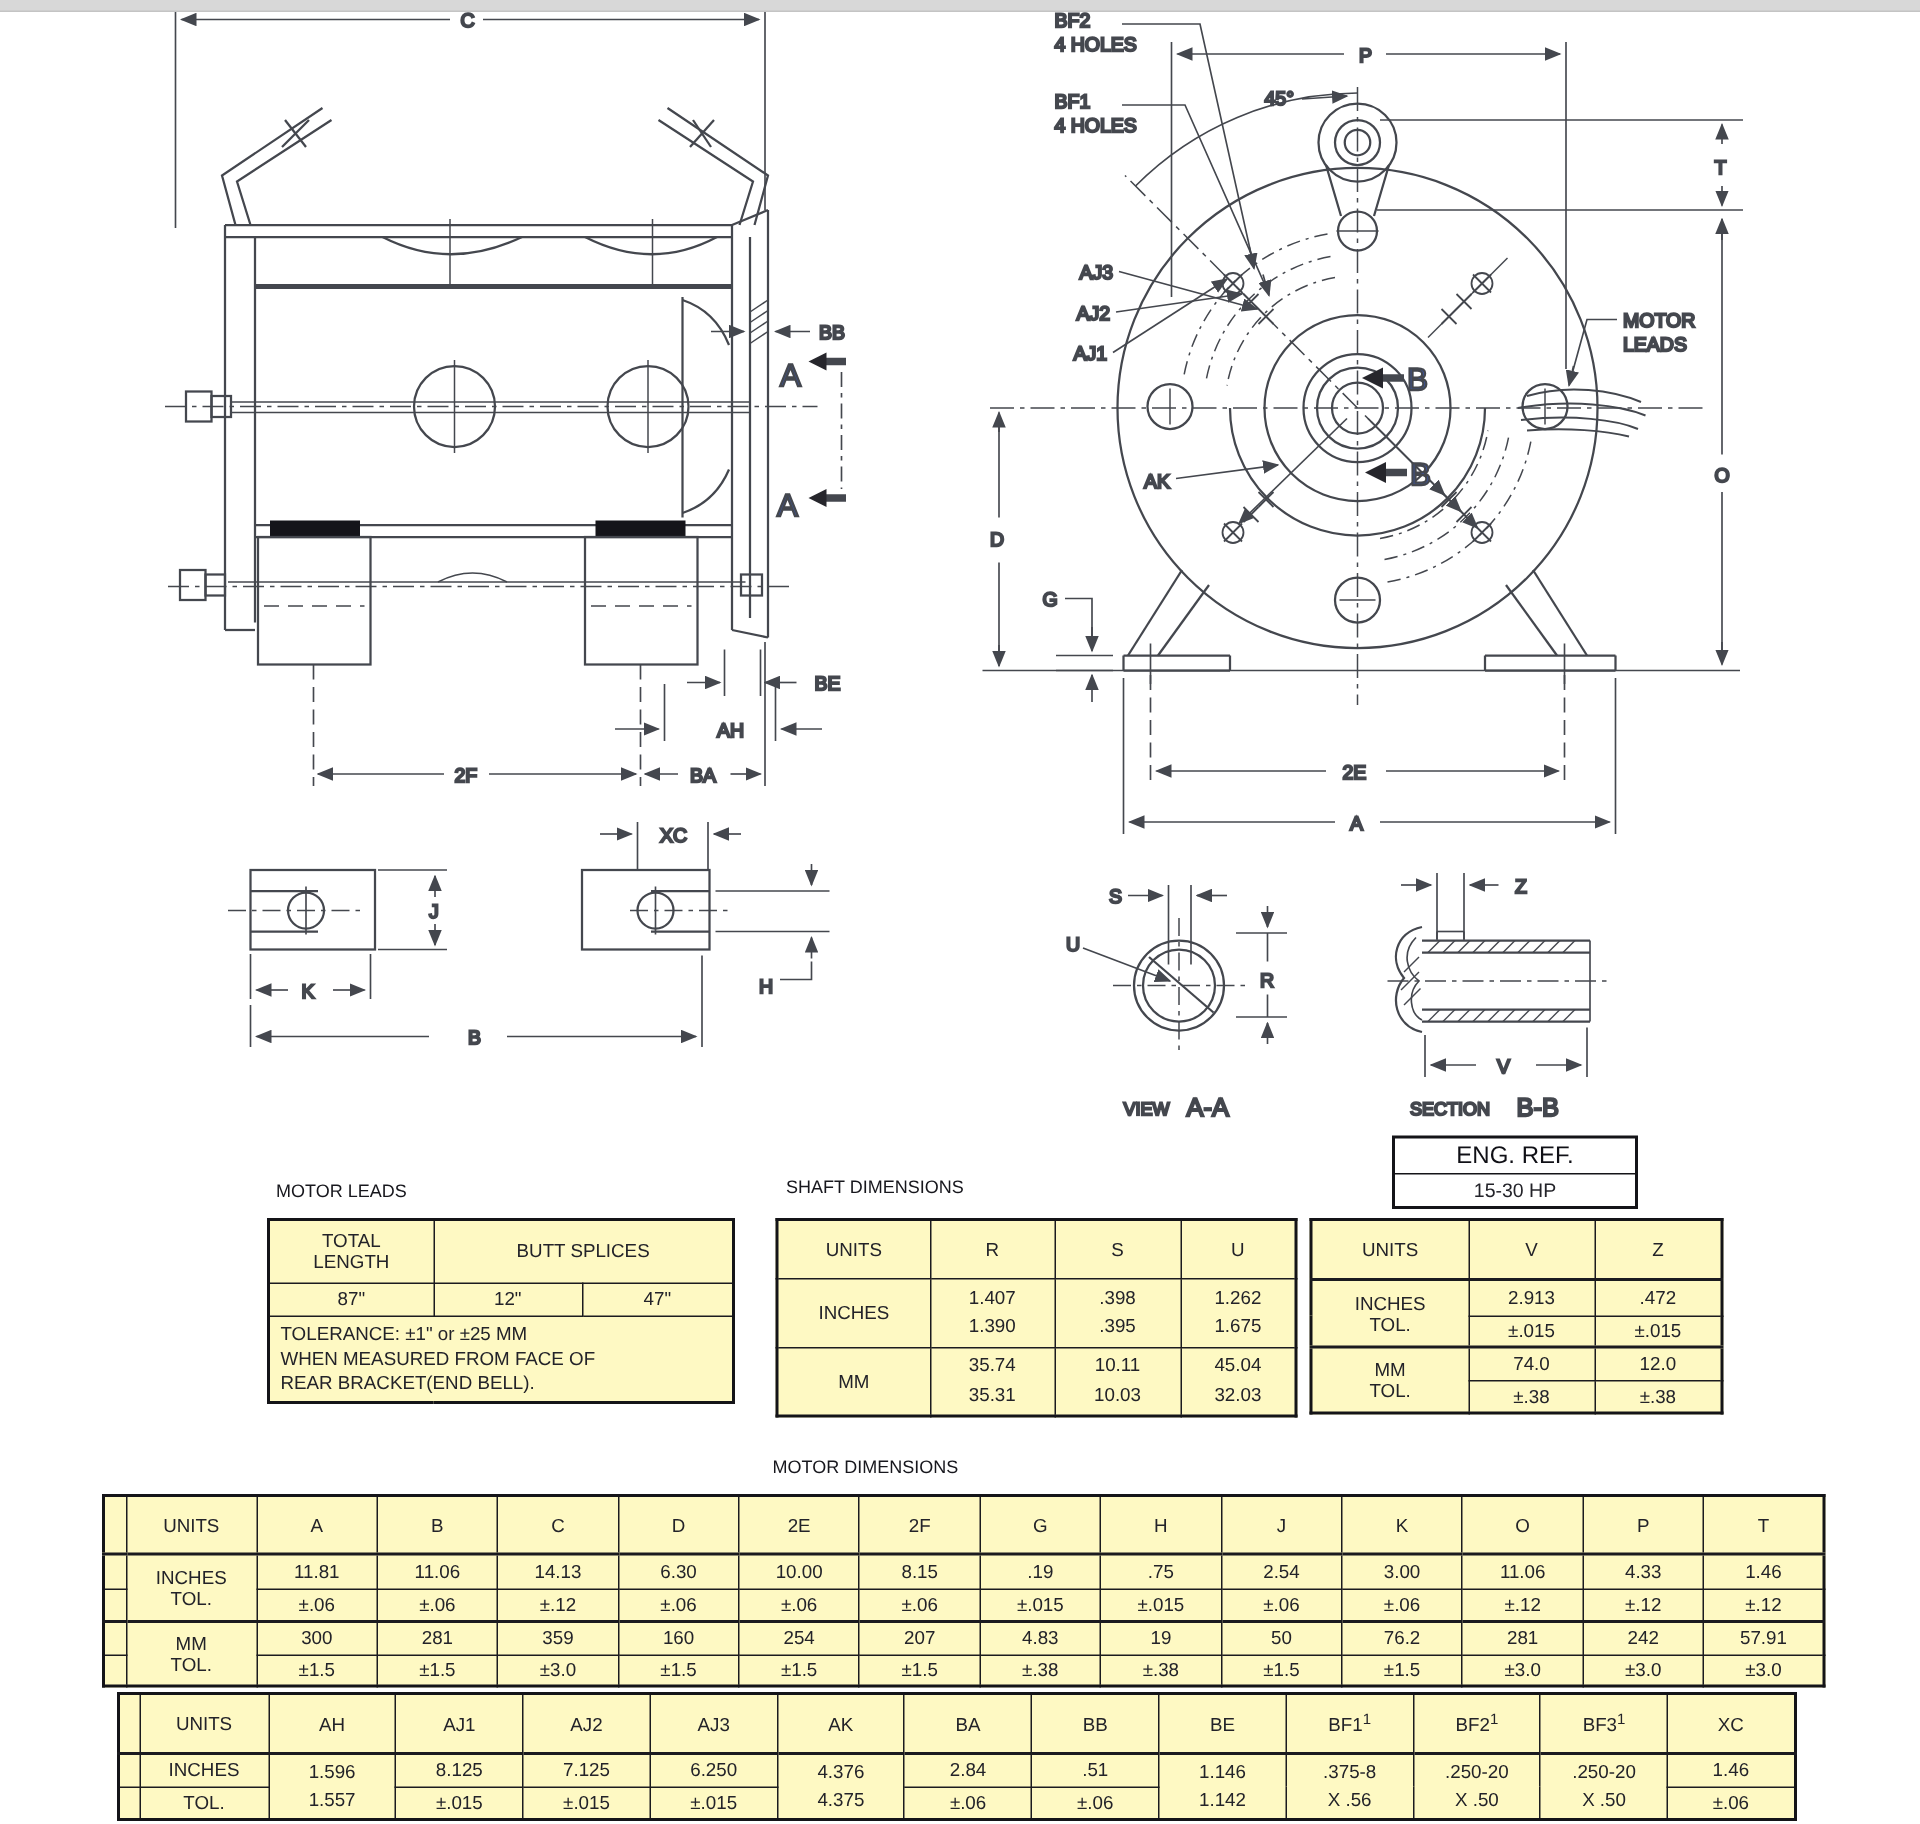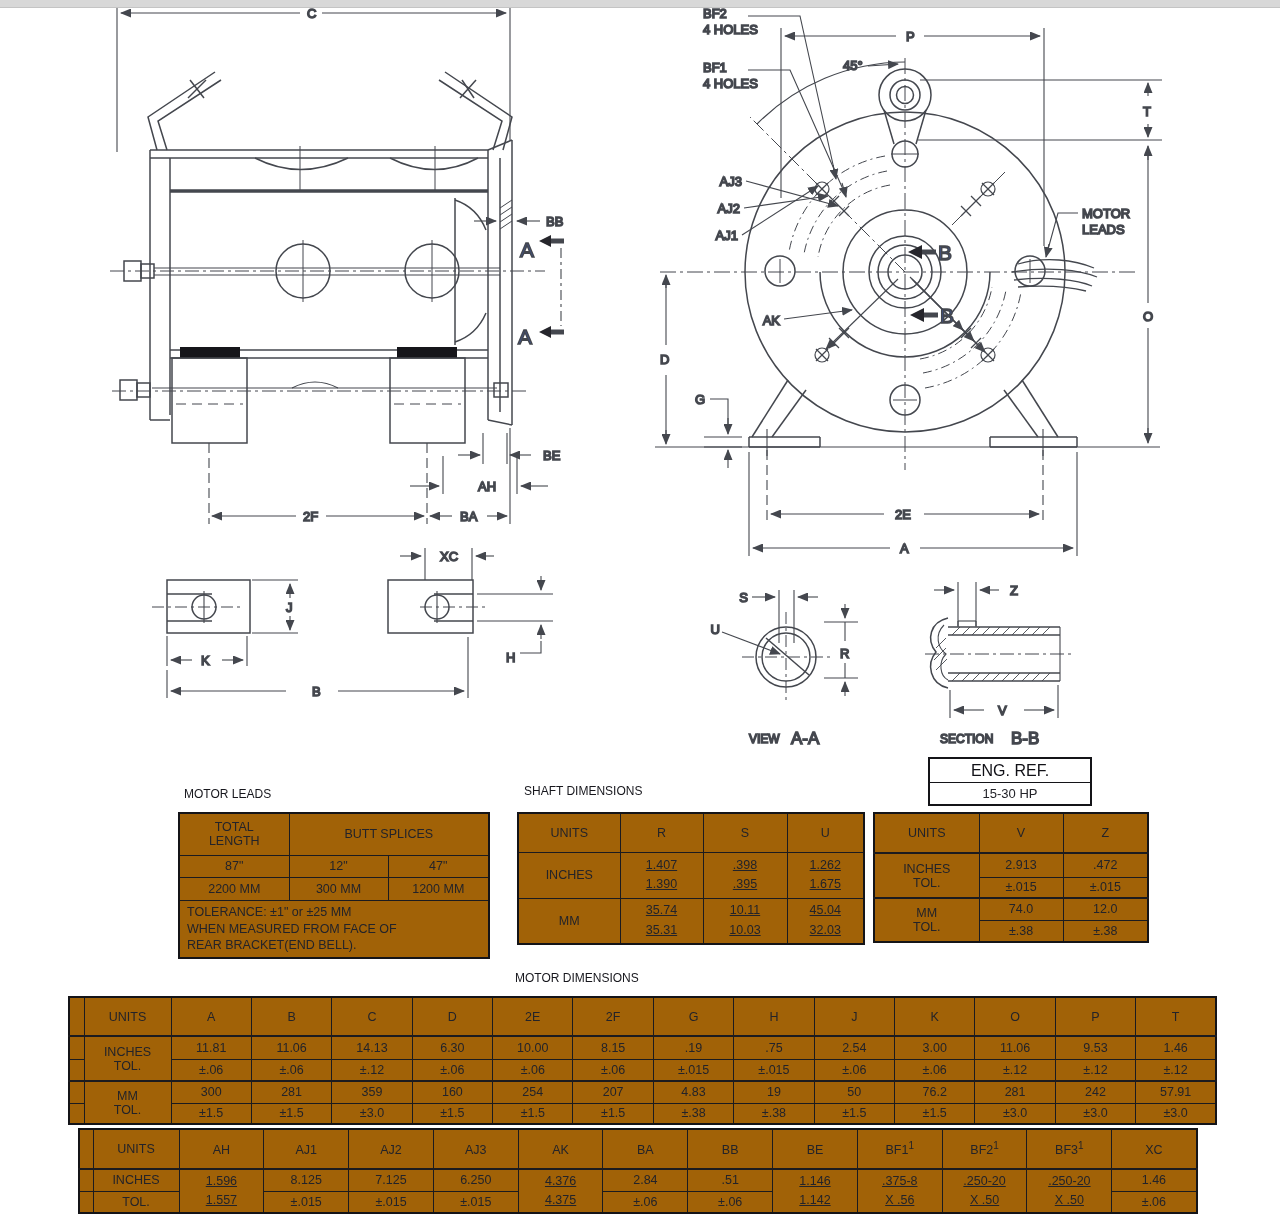--- a/index.html
+++ b/index.html
@@ -7,28 +7,28 @@
         font-family:"Liberation Sans",sans-serif;}
   .topbar{position:absolute;left:0;top:0;width:1280px;height:7px;background:#d8d8d8;
           border-bottom:1px solid #c4c4c4;}
   svg text{font-family:"Liberation Sans",sans-serif;}
   .lbl{font-size:13px;fill:#3f434b;}
   .lbl-b{font-size:13px;fill:#3f434b;}
   .sec{font-size:21px;fill:#3c57a6;}
   .capS{font-size:12px;fill:#33373f;}
   .capB{font-size:17px;fill:#40506e;}
   .ttl{position:absolute;font-size:12px;color:#17171d;white-space:nowrap;}
-  table.t{border-collapse:collapse;table-layout:fixed;position:absolute;background:#a16207;
+  table.t{border-collapse:collapse;table-layout:fixed;position:absolute;background:#fef9c3;
           border:2.6px solid #141418;}
   table.t td{border:1.4px solid #1b1b1f;padding:0;text-align:center;vertical-align:middle;
              color:#232329;font-size:12.5px;overflow:hidden;}
   .hd{font-size:17px;color:#0f0f16;}
   .hd sup{font-size:10px;}
   .grp{display:flex;flex-direction:column;justify-content:space-around;height:100%;}
-  .two div{line-height:1.55;text-decoration:underline;}
+  .two div{line-height:1.55;}
   .bb2{border-bottom-width:2.2px !important;}
   .bt2{border-top-width:2.2px !important;}
   .note{text-align:left !important;padding:2px 0 2px 7px !important;font-size:13px;line-height:1.32;}
   .eng{position:absolute;border:2.6px solid #141418;background:#fff;}
   .eng .r1{height:23px;border-bottom:1.6px solid #141418;display:flex;align-items:center;justify-content:center;
            font-size:16px;color:#101016;}
   .eng .r2{height:21px;display:flex;align-items:center;justify-content:center;font-size:13px;color:#232329;}
 </style>
 </head>
 <body>
@@ -484,25 +484,20 @@
         <div>TOTAL</div>
             <div>LENGTH</div>
       </td>
       <td class="hd" colspan="2">BUTT SPLICES</td>
     </tr>
     <tr style="height:22px">
       <td>87"</td>
       <td>12"</td>
       <td>47"</td>
     </tr>
-    <tr style="height:23px">
-      <td>2200 MM</td>
-      <td>300 MM</td>
-      <td>1200 MM</td>
-    </tr>
     <tr style="height:58px">
       <td colspan="3" class="note">
         <div>TOLERANCE:  ±1" or  ±25 MM</div>
         <div>WHEN MEASURED FROM FACE OF</div>
         <div>REAR BRACKET(END BELL).</div>
       </td>
     </tr>
   </tbody>
     </table>
 
@@ -646,21 +641,21 @@
       <td>11.06</td>
       <td>14.13</td>
       <td>6.30</td>
       <td>10.00</td>
       <td>8.15</td>
       <td>.19</td>
       <td>.75</td>
       <td>2.54</td>
       <td>3.00</td>
       <td>11.06</td>
-      <td>9.53</td>
+      <td>4.33</td>
       <td>1.46</td>
     </tr>
     <tr style="height:22px">
       <td></td>
       <td>±.06</td>
       <td>±.06</td>
       <td>±.12</td>
       <td>±.06</td>
       <td>±.06</td>
       <td>±.06</td>

